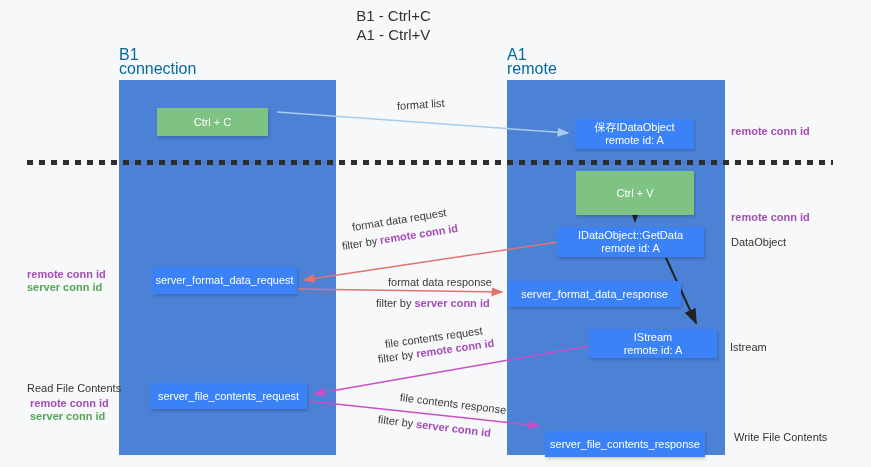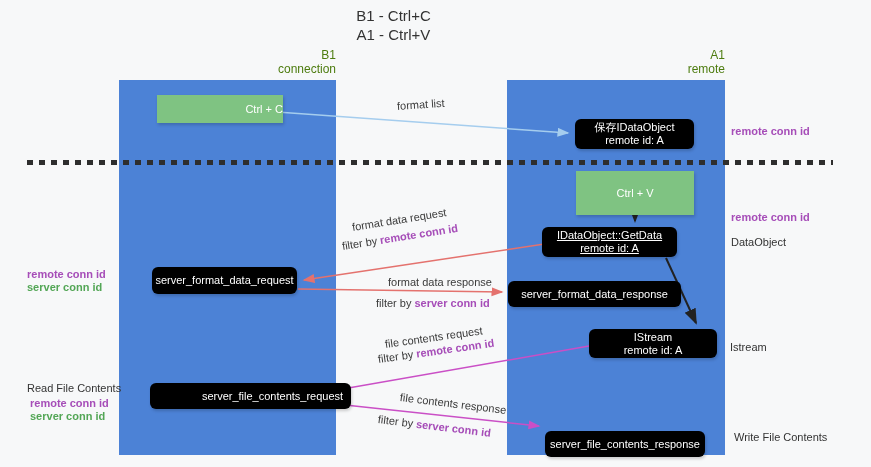--- a/index.html
+++ b/index.html
@@ -2,33 +2,33 @@
 <html><head>
 <meta charset="utf-8">
 <style>
   html,body{margin:0;padding:0;}
   .stage{
     position:relative;width:871px;height:467px;background:#f7f8f9;
     font-family:"Liberation Sans",sans-serif;overflow:hidden;color:#333;
   }
   .title{position:absolute;left:0;top:6px;width:787px;text-align:center;
     font-size:15px;line-height:19px;color:#333;}
-  .col-header{position:absolute;top:48px;text-align:right;font-size:12px;line-height:14px;color:#4d7c0f;}
+  .col-header{position:absolute;top:48px;text-align:left;font-size:16px;line-height:14px;color:#0369a1;}
   .col-header.left{left:119px;width:217px;}
   .col-header.right{left:507px;width:218px;}
   .col{position:absolute;top:80px;height:375px;background:#4c82d6;}
   .col.left{left:119px;width:217px;}
   .col.right{left:507px;width:218px;}
   .dashed-line{position:absolute;left:27px;top:160px;width:806px;height:5px;
     background:repeating-linear-gradient(to right,#2e2e2e 0 6px,transparent 6px 12px);}
   .node{position:absolute;display:flex;flex-direction:column;align-items:center;justify-content:center;
     color:#fff;text-align:center;font-size:11px;line-height:13px;white-space:nowrap;
     box-shadow:1px 2px 3px rgba(0,0,0,0.18);}
   .node.green{background:#7fc382;}
-  .node.orange{background:#000000;border-radius:6px;}
+  .node.orange{background:#3b82f6;}
   .node.small{font-size:11px;}
   .flow-label{position:absolute;font-size:11px;color:#3a3a3a;white-space:nowrap;transform-origin:left center;}
   .side-label{position:absolute;font-size:11px;white-space:nowrap;}
   .dark{color:#333;}
   .id-purple{color:#a64db8;font-weight:bold;}
   .id-green{color:#53a656;font-weight:bold;}
   .prefix{margin-right:3px;}
   .arrow-layer{position:absolute;left:0;top:0;pointer-events:none;}
 </style>
 </head>
@@ -72,52 +72,52 @@
     </defs>
     <path d="M277,112 L568,133" stroke="#a5cdee" stroke-width="1.5" fill="none" marker-end="url(#m-blue)"></path>
     <path d="M635,199 L635,221" stroke="#222222" stroke-width="2" fill="none" marker-end="url(#m-black)"></path>
     <path d="M666,258 L696,323" stroke="#222222" stroke-width="2" fill="none" marker-end="url(#m-black)"></path>
     <path d="M571,240 L304,280" stroke="#e4726e" stroke-width="1.5" fill="none" marker-end="url(#m-red)"></path>
     <path d="M298,289 L502,292" stroke="#e4726e" stroke-width="1.5" fill="none" marker-end="url(#m-red)"></path>
     <path d="M589,346 L314,394" stroke="#ca4fc6" stroke-width="1.5" fill="none" marker-end="url(#m-magenta)"></path>
     <path d="M308,401 L539,426" stroke="#ca4fc6" stroke-width="1.5" fill="none" marker-end="url(#m-magenta)"></path>
   </svg>
 
-  <div class="node green" style="left:157px;top:95px;width:126px;height:28px;align-items:flex-end;">
+  <div class="node green" style="left:157px;top:108px;width:111px;height:28px;">
     <div>Ctrl + C</div>
   </div>
 
   <div class="node orange" style="left:575px;top:119px;width:119px;height:30px;">
     <div>保存IDataObject</div>
     <div>remote id: A</div>
   </div>
 
   <div class="node green" style="left:576px;top:171px;width:118px;height:44px;">
     <div>Ctrl + V</div>
   </div>
 
-  <div class="node orange" style="left:542px;top:227px;width:135px;height:30px;text-decoration:underline;">
+  <div class="node orange" style="left:557px;top:227px;width:147px;height:30px;">
     <div>IDataObject::GetData</div>
     <div>remote id: A</div>
   </div>
 
   <div class="node orange small" style="left:152px;top:267px;width:145px;height:27px;">
     <div>server_format_data_request</div>
   </div>
 
   <div class="node orange small" style="left:508px;top:281px;width:173px;height:26px;">
     <div>server_format_data_response</div>
   </div>
 
   <div class="node orange" style="left:589px;top:329px;width:128px;height:29px;">
     <div>IStream</div>
     <div>remote id: A</div>
   </div>
 
-  <div class="node orange small" style="left:150px;top:383px;width:157px;height:26px;padding-left:44px;">
+  <div class="node orange small" style="left:150px;top:383px;width:157px;height:26px;">
     <div>server_file_contents_request</div>
   </div>
 
   <div class="node orange small" style="left:545px;top:431px;width:160px;height:26px;">
     <div>server_file_contents_response</div>
   </div>
 
   <div class="flow-label" style="left:397px;top:100px;transform:rotate(-4deg);">format list</div>
 
   <div class="flow-label" style="left:352px;top:221px;transform:rotate(-9deg);">format data request</div>

